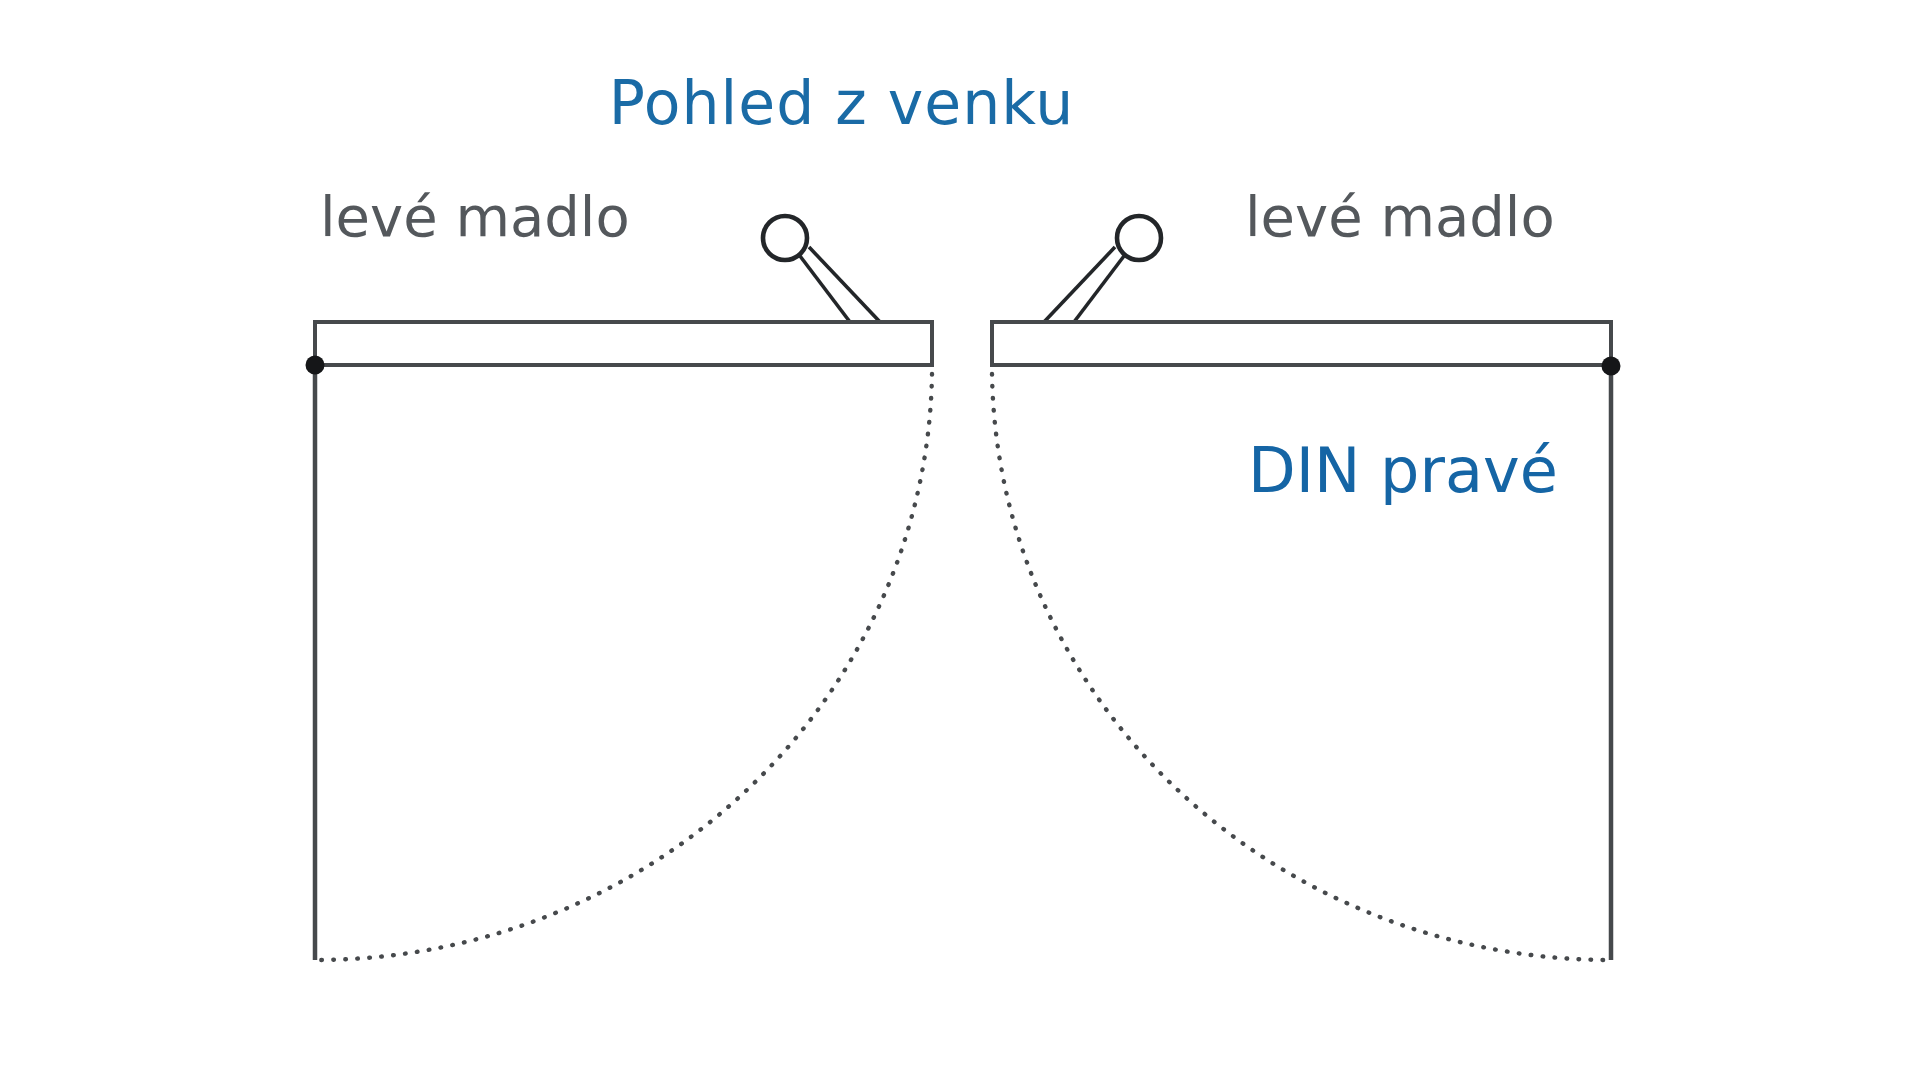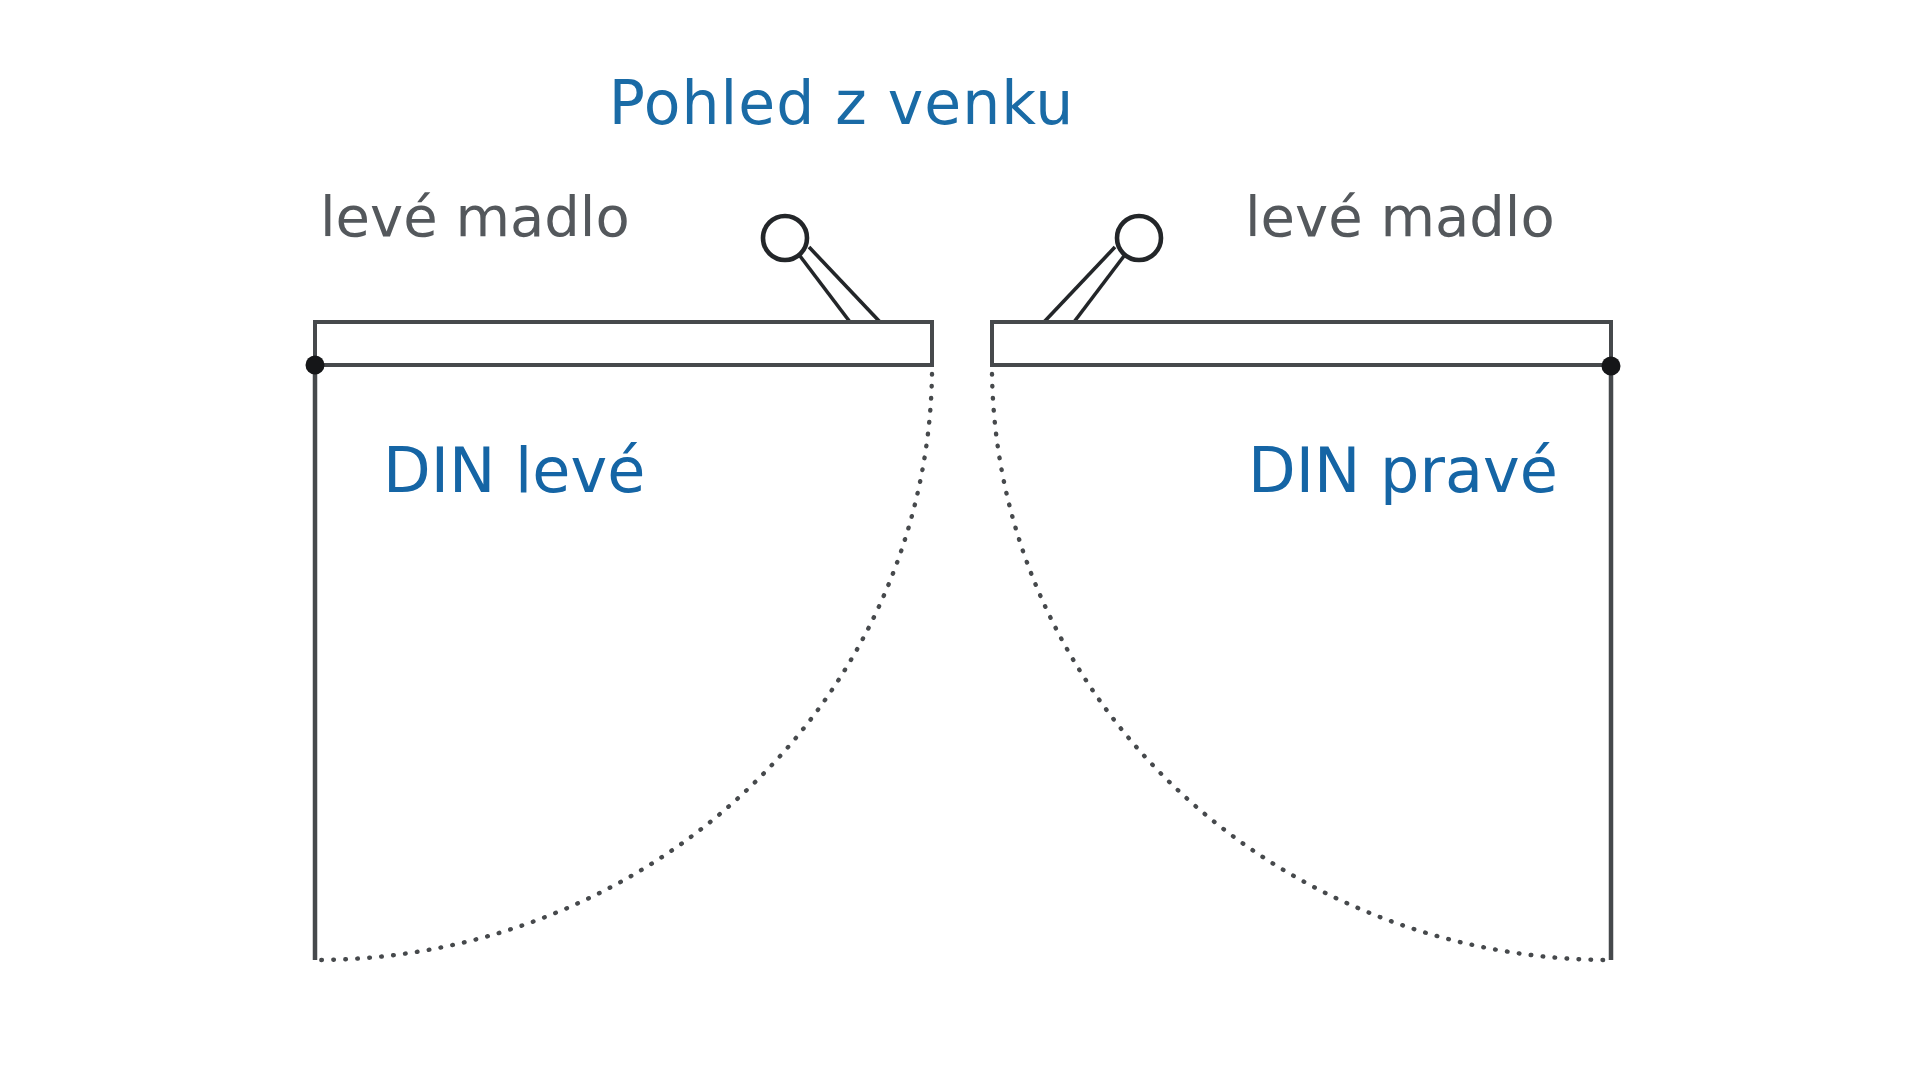--- a/index.html
+++ b/index.html
@@ -36,21 +36,20 @@
 </head>
 <body>
 
 <div class="stage">
 
   <div class="txt title">Pohled z venku</div>
 
   <div class="txt handle-label left">levé madlo</div>
   <div class="txt handle-label right">levé madlo</div>
 
-  <div class="txt din-label left">DIN levé</div>
   <div class="txt din-label right">DIN pravé</div>
 
   <svg class="diagram-svg" viewBox="0 0 1920 1080">
 
     <g>
       <path class="arc" d="M 932 374 A 617 595 0 0 1 315 960"></path>
       <line class="stem" x1="800" y1="256" x2="850" y2="322"></line>
       <line class="stem" x1="809" y1="247" x2="880" y2="322"></line>
       <rect class="bar" x="315" y="322" width="617" height="43"></rect>
       <line class="edge" x1="315" y1="365" x2="315" y2="960"></line>

